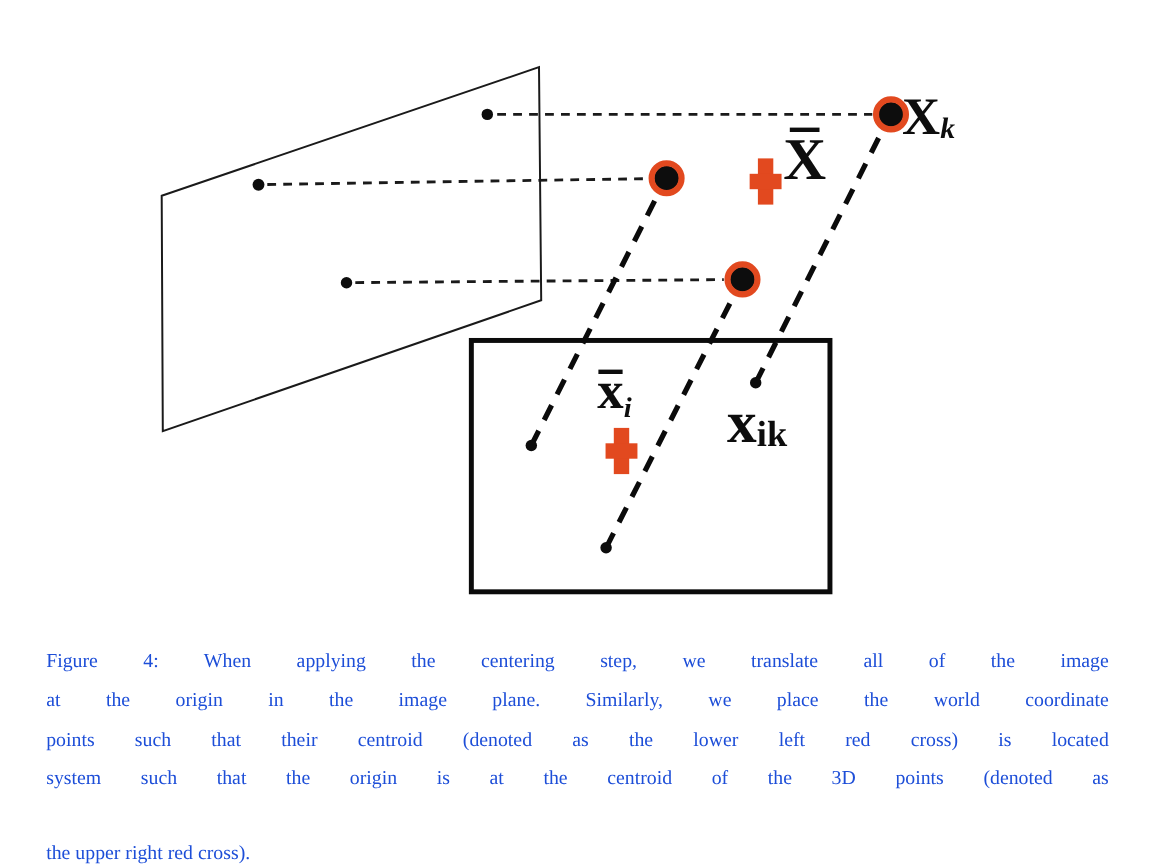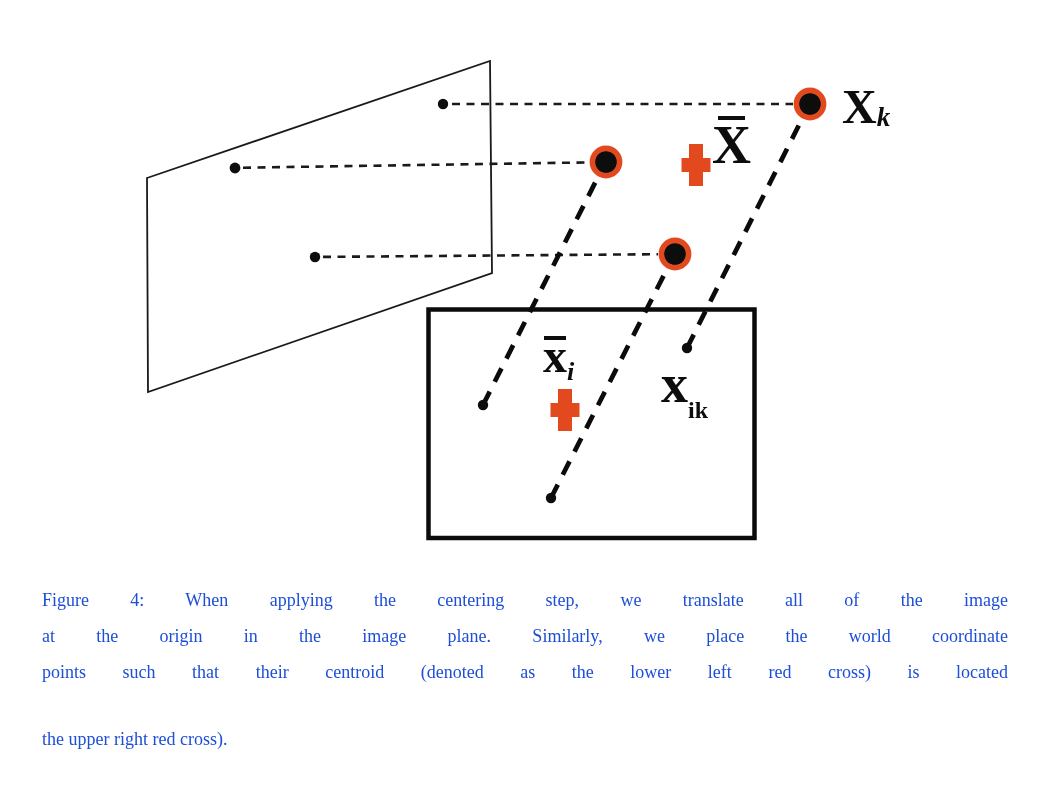--- a/index.html
+++ b/index.html
@@ -33,27 +33,27 @@
   .lbl .italic { font-style: italic; }
   .overbar { position: relative; display: inline-block; }
   .overbar::after {
     content: "";
     position: absolute;
     background: #0d0d0d;
     height: 4px;
   }
   #lbl-world-centroid { left: 712px; top: 118px; font-size: 54px; }
   #lbl-world-centroid .overbar::after { left: 15%; right: 15%; top: -2px; }
-  #lbl-world-point { left: 842px; top: 83px; font-size: 48px; }
+  #lbl-world-point { left: 820px; top: 83px; font-size: 48px; }
   #lbl-world-point .sub { font-size: 27px; top: 3px; }
   #lbl-image-centroid { left: 543px; top: 332px; font-size: 48px; text-decoration: underline; }
   #lbl-image-centroid .overbar::after { left: 4%; right: 4%; top: 4px; }
   #lbl-image-centroid .sub { font-size: 26px; top: 8px; }
   #lbl-image-point { left: 661px; top: 357px; font-size: 54px; }
-  #lbl-image-point .sub { font-size: 24px; top: 16px; }
+  #lbl-image-point .sub { font-size: 33px; top: 3px; }
   
   .caption {
     position: absolute;
     left: 42px;
     top: 583px;
     width: 966px;
     font-size: 18px;
     line-height: 35.8px;
     color: #1d4ed8;
     font-family: "Liberation Serif", serif;
@@ -141,16 +141,17 @@
   </div>
 
   <div class="lbl" id="lbl-image-point">
     <span>x</span><span class="sub">ik</span>
   </div>
 
   <div class="caption">
     <div class="cap-line">Figure 4: When applying the centering step, we translate all of the image</div>
     <div class="cap-line">at the origin in the image plane. Similarly, we place the world coordinate</div>
     <div class="cap-line">points such that their centroid (denoted as the lower left red cross) is located</div>
+    <div class="cap-line">system such that the origin is at the centroid of the 3D points (denoted as</div>
     <div class="cap-line last">the upper right red cross).</div>
   </div>
 
 </div>
 
 </body></html>

